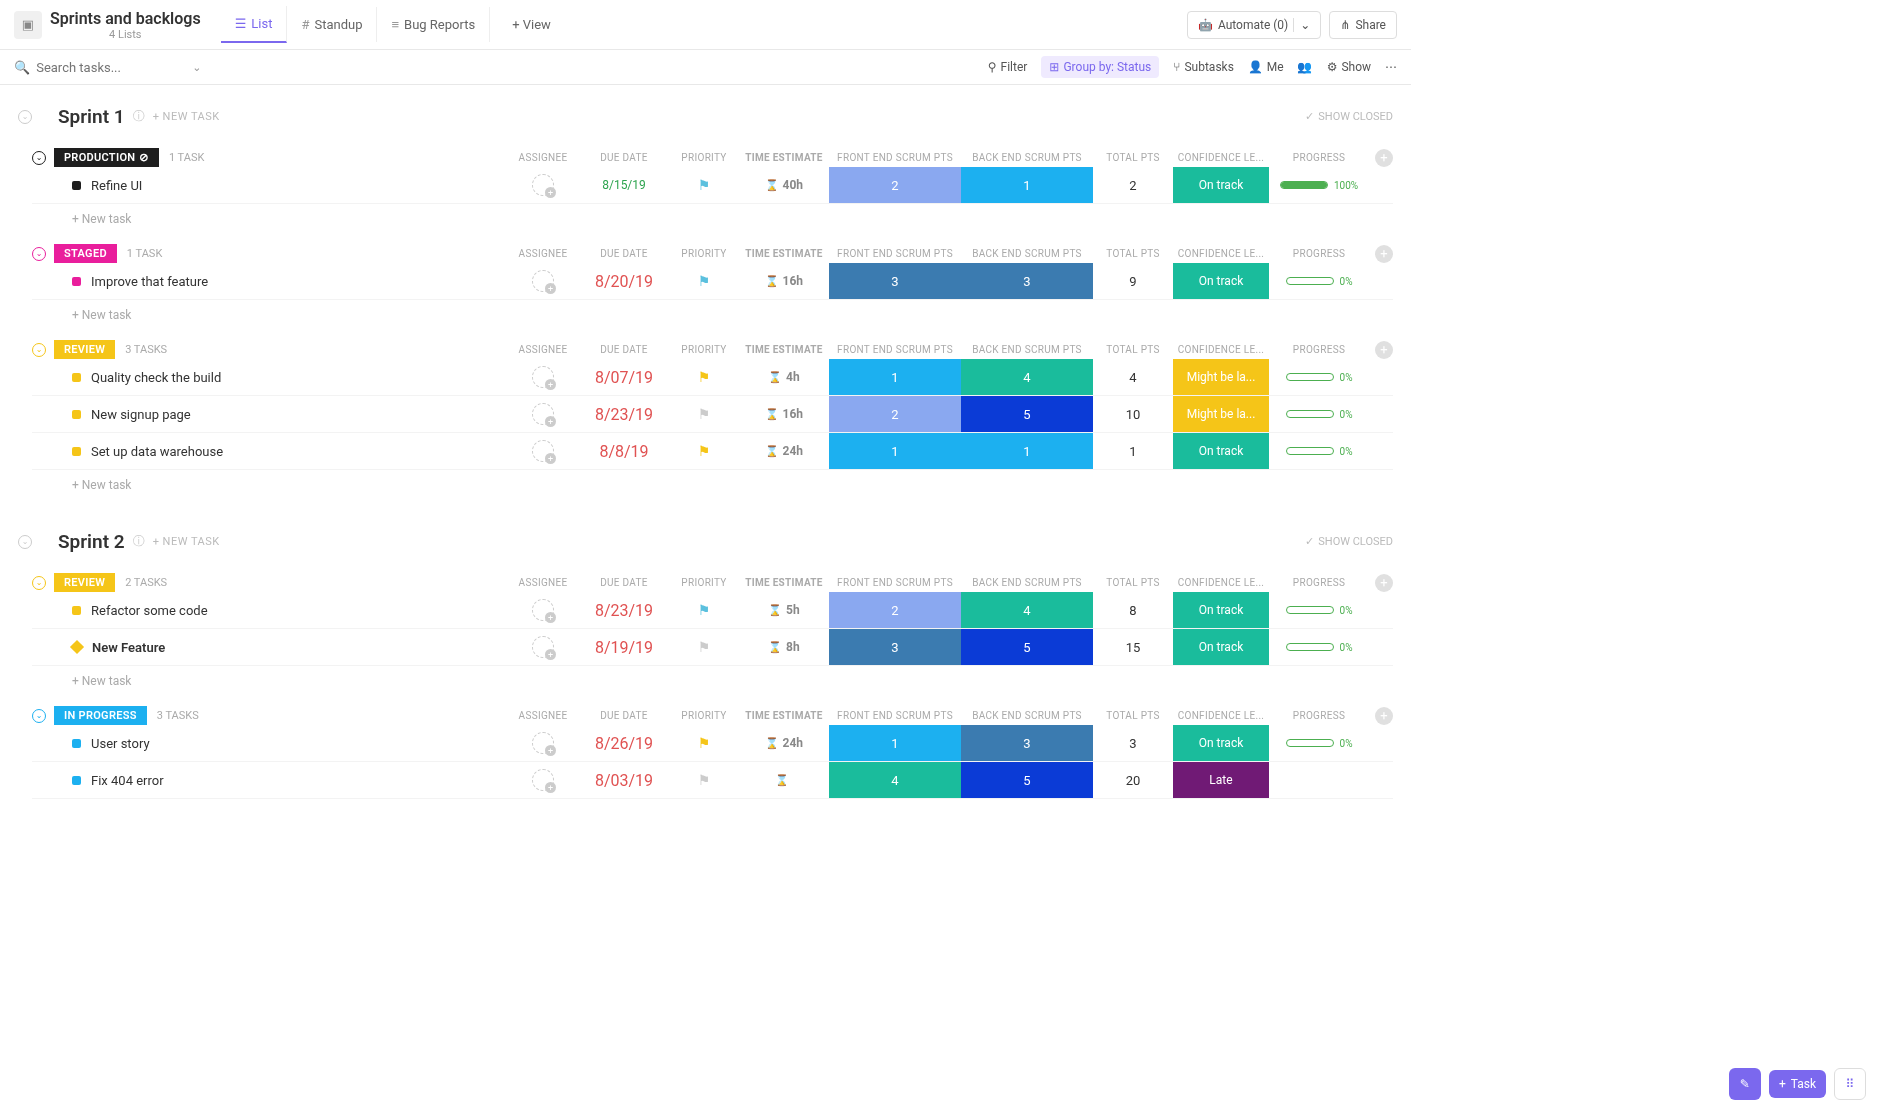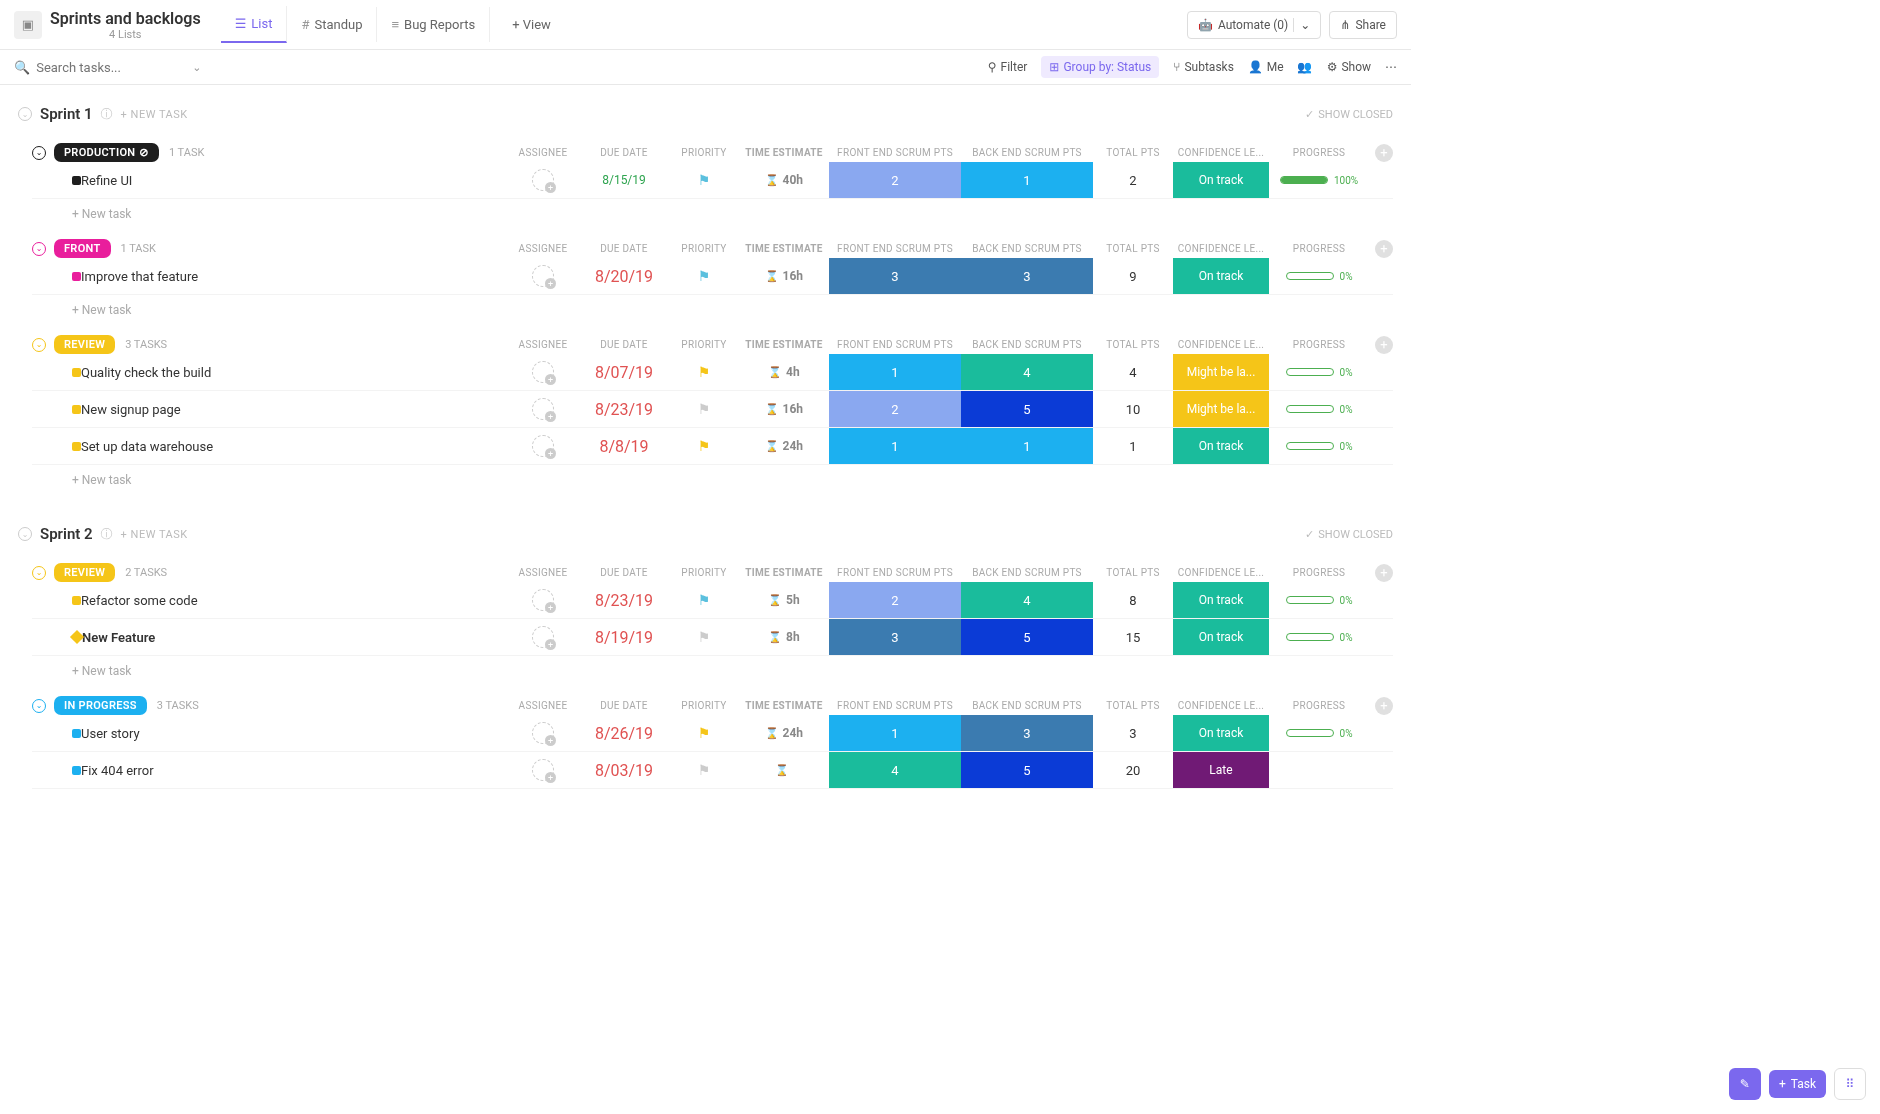--- a/index.html
+++ b/index.html
@@ -18,44 +18,44 @@
 .toolbar { display:flex; align-items:center; padding:6px 14px; border-bottom:1px solid #e8e8e8; gap:14px; }
 .search-wrap { display:flex; align-items:center; gap:6px; color:#999; }
 .search-wrap input { border:none; outline:none; font-size:13px; width:140px; }
 .chev { color:#999; font-size:11px; margin-left:10px; }
 .toolbar-right { margin-left:auto; display:flex; align-items:center; gap:14px; color:#555; font-size:12px; }
 .tb-item { display:flex; align-items:center; gap:4px; cursor:pointer; }
 .tb-item.active { background:#efeafe; color:#7b68ee; padding:4px 8px; border-radius:4px; }
 .sprint-section { padding:10px 18px 4px 18px; }
 .sprint-header { display:flex; align-items:center; gap:8px; padding:10px 0; }
 .collapse-icon { width:14px; height:14px; border:1.5px solid #ccc; border-radius:50%; display:flex; align-items:center; justify-content:center; font-size:8px; color:#ccc; }
-.sprint-title { font-size:15px; font-weight:600; }
+.sprint-title { font-size:19px; font-weight:600;margin-left:18px; }
 .info-icon { color:#ccc; font-size:12px; }
 .new-task-link { color:#bbb; font-size:11px; letter-spacing:.5px; }
 .show-closed { margin-left:auto; color:#bbb; font-size:11px; display:flex; align-items:center; gap:4px; }
 .group { margin:10px 0 6px 14px; }
 .group-header { display:flex; align-items:center; }
 .group-collapse { width:14px; height:14px; border:1.5px solid; border-radius:50%; display:flex; align-items:center; justify-content:center; font-size:8px; margin-right:8px; }
-.status-pill { padding:3px 10px; border-radius:7px; color:#fff; font-size:11px; font-weight:600; letter-spacing:.3px; display:flex; align-items:center; gap:4px; }
+.status-pill { padding:3px 10px; border-radius:0; color:#fff; font-size:11px; font-weight:600; letter-spacing:.3px; display:flex; align-items:center; gap:4px; }
 .task-count { color:#aaa; font-size:11px; margin-left:10px; }
 .cols { display:flex; margin-left:auto; }
 .col-h { font-size:10px; color:#aaa; letter-spacing:.3px; text-align:center; }
 .col-h, .cell { display:flex; align-items:center; justify-content:center; }
 .c-assignee { width:72px; }
 .c-due { width:90px; }
 .c-priority { width:70px; }
 .c-est { width:90px;font-weight:bold; }
 .c-fe { width:132px; }
 .c-be { width:132px; }
 .c-tot { width:80px; }
 .c-conf { width:96px; }
 .c-prog { width:100px; }
 .plus-circle { width:18px; height:18px; background:#e0e0e0; border-radius:50%; display:flex; align-items:center; justify-content:center; color:#fff; font-size:13px; margin-left:6px; }
 .task-row { display:flex; align-items:center; border-bottom:1px solid #f3f3f3; min-height:36px; }
-.task-left { display:flex; align-items:center; gap:0; padding-left:40px; flex:1; min-width:0; }
+.task-left { display:flex; align-items:center; gap:10px; padding-left:40px; flex:1; min-width:0; }
 .status-sq { width:9px; height:9px; border-radius:2px; }
 .status-diamond { width:10px; height:10px; transform:rotate(45deg); }
 .task-name { font-size:13px; color:#333; white-space:nowrap; overflow:hidden; text-overflow:ellipsis; }
 .task-name.bold { font-weight:600; }
 .avatar-circle { width:22px; height:22px; border:1.5px dashed #ccc; border-radius:50%; position:relative; }
 .avatar-circle::after { content:"+"; position:absolute; right:-3px; bottom:-3px; width:11px; height:11px; background:#ccc; color:#fff; border-radius:50%; font-size:9px; display:flex; align-items:center; justify-content:center; }
 .due-green { color:#2ea44f; font-size:12px; }
 .due-red { color:#e05252; font-size:16px; }
 .flag { font-size:14px; }
 .est-wrap { display:flex; align-items:center; gap:4px; color:#888; font-size:12px; }
@@ -215,21 +215,21 @@
               <span class="prog-pct">100%</span>
             </div>
           </div>
     <div style="width:24px"></div>
   </div>
         <div class="new-task-row">+ New task</div>
       </div>
       <div class="group">
       <div class="group-header">
         <div class="group-collapse" style="border-color:#e91e9c;color:#e91e9c">⌄</div>
-        <div class="status-pill" style="background:#e91e9c">FRONT</div>
+        <div class="status-pill" style="background:#e91e9c">STAGED</div>
         <span class="task-count">1 TASK</span>
         <div class="cols">
     <div class="col-h c-assignee">ASSIGNEE</div>
     <div class="col-h c-due">DUE DATE</div>
     <div class="col-h c-priority">PRIORITY</div>
     <div class="col-h c-est">TIME ESTIMATE</div>
     <div class="col-h c-fe">FRONT END SCRUM PTS</div>
     <div class="col-h c-be">BACK END SCRUM PTS</div>
     <div class="col-h c-tot">TOTAL PTS</div>
     <div class="col-h c-conf">CONFIDENCE LE...</div>

